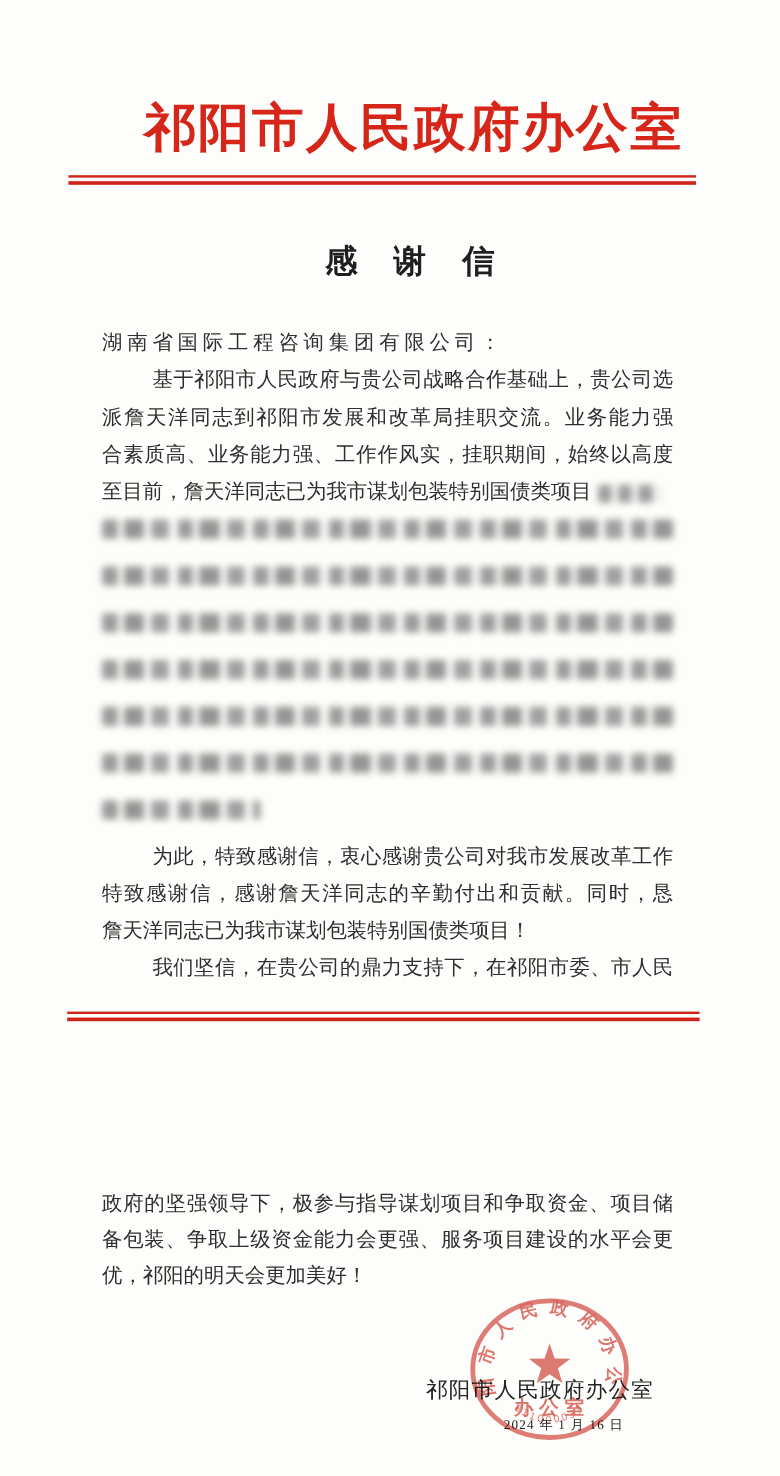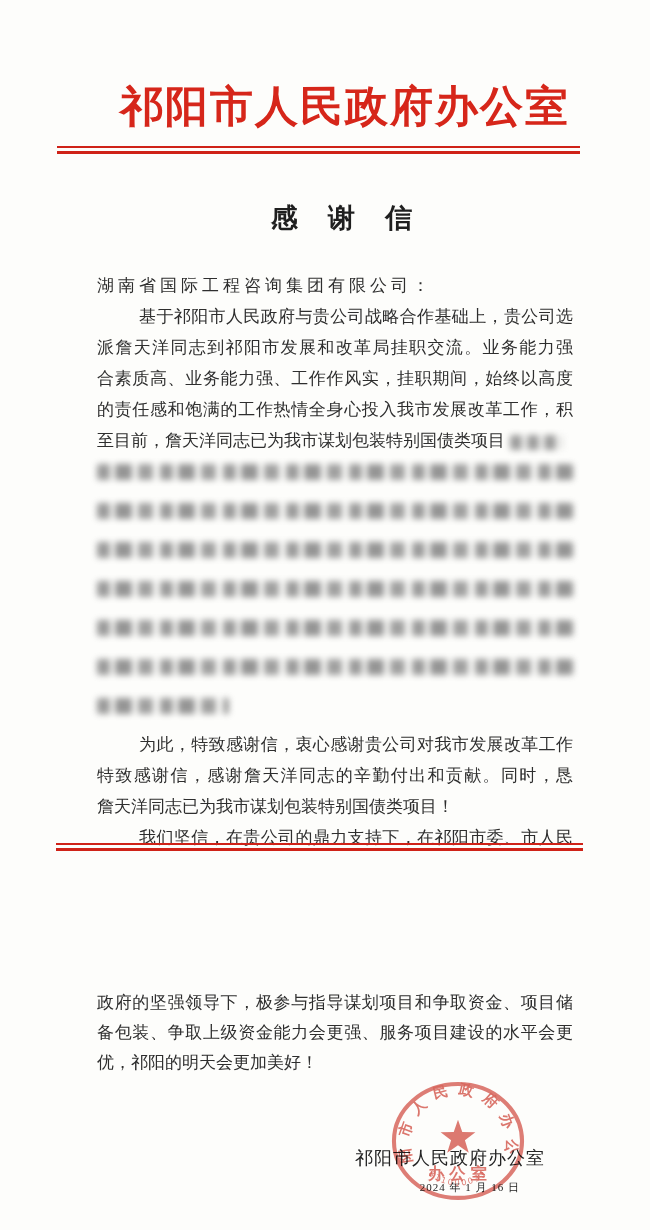--- a/index.html
+++ b/index.html
@@ -22,21 +22,21 @@
     border-top:2px solid #cf2218;border-bottom:3px solid #cf2218;
   }
   
   .doc-title{
     position:absolute;top:200px;left:0;width:100%;
     text-align:center;font-size:27px;font-weight:bold;
     letter-spacing:7px;color:#1f1f1f;font-family:Liberation Mono, monospace;
   }
   
   .body-block{
-    position:absolute;left:85px;width:476px;font-size:17px;margin-left:12px;
+    position:absolute;left:85px;width:476px;font-size:17px;
   }
   .body-1{top:270px;}
   .body-2{top:988px;}
   .line{
     height:31px;line-height:31px;
   }
   .body-2 .line{height:30px;line-height:30px;}
   .j{text-align:justify;text-align-last:justify;text-justify:inter-character;}
   .indent{text-indent:42px;}
   .sal{letter-spacing:4px;}
@@ -87,21 +87,20 @@
   <div class="header-rule"></div>
 
   <div class="doc-title">感 谢 信</div>
 
   <div class="body-block body-1">
     <div class="line sal">湖南省国际工程咨询集团有限公司：</div>
 
     <div class="line j indent">基于祁阳市人民政府与贵公司战略合作基础上，贵公司选</div>
     <div class="line j">派詹天洋同志到祁阳市发展和改革局挂职交流。业务能力强</div>
     <div class="line j">合素质高、业务能力强、工作作风实，挂职期间，始终以高度</div>
-    <div class="line j">的责任感和饱满的工作热情全身心投入我市发展改革工作，积</div>
     <div class="line"><span>至目前，詹天洋同志已为我市谋划包装特别国债类项目</span><span class="redact-tail"></span></div>
 
     <div class="line">
         <div class="redact-bar w-full"></div>
       </div>
     <div class="line">
         <div class="redact-bar w-full"></div>
       </div>
     <div class="line">
         <div class="redact-bar w-full"></div>

